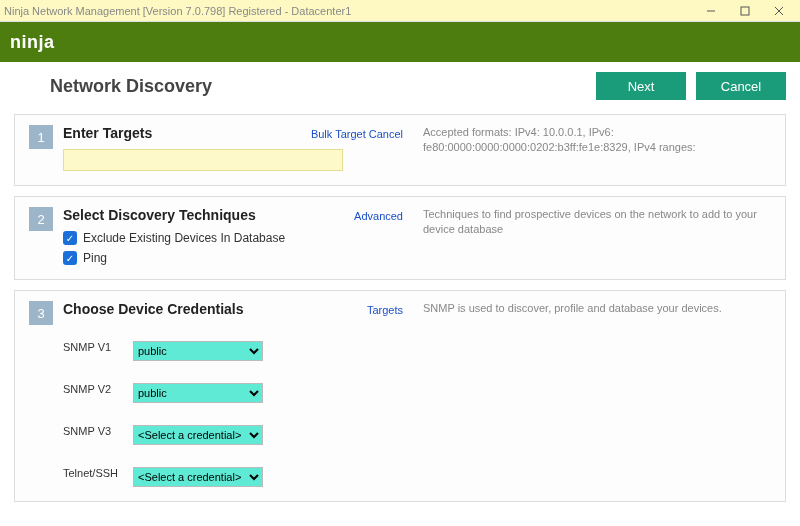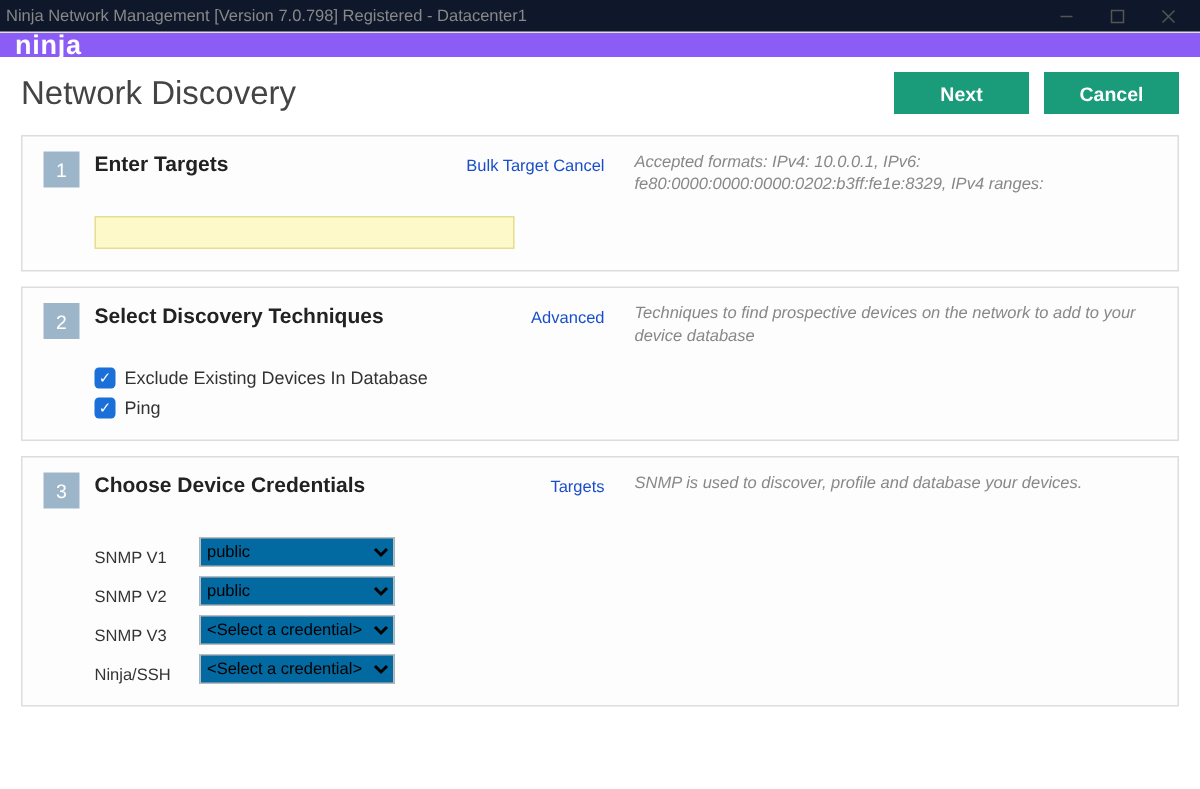--- a/index.html
+++ b/index.html
@@ -1,40 +1,40 @@
 <!DOCTYPE html>
 <html><head>
 <meta charset="utf-8">
 <style>
 * { box-sizing: border-box; margin: 0; padding: 0; }
 body { font-family: "Segoe UI", Arial, sans-serif; font-size: 12px; background: #f0f0f0; width: 800px; height: 526px; overflow: hidden; }
-.titlebar { height: 22px; background: #0f172a; display: flex; align-items: center; padding: 0 4px; color: #888; font-size: 11px; border-bottom: 1px solid #e0e0e0; }
+.titlebar { height: 22px; background: #fef9c3; display: flex; align-items: center; padding: 0 4px; color: #888; font-size: 11px; border-bottom: 1px solid #e0e0e0; }
 .titlebar .title { flex: 1; }
 .titlebar .winbtn { width: 34px; height: 22px; display: flex; align-items: center; justify-content: center; color: #555; cursor: default; }
-.brandbar { height: 16px; background: #8b5cf6; display: flex; align-items: center; padding: 0 10px; }
+.brandbar { height: 40px; background: #4d7c0f; display: flex; align-items: center; padding: 0 10px; }
 .brandbar .logo { color: #fff; font-weight: bold; font-size: 18px; font-family: Arial, sans-serif; letter-spacing: 0.5px; }
 .headerrow { display: flex; align-items: center; padding: 10px 14px 6px 14px; background: #fff; }
-.headerrow .pagetitle { font-size: 22px; color: #444; font-weight: 400; flex: 1; }
-.headerrow .btn { min-width: 90px; height: 28px; background: #1a9b7a; color: #fff; border: none; font-size: 13px; font-weight: 700; margin-left: 10px; cursor: pointer; }
+.headerrow .pagetitle { font-size: 18px; color: #444; font-weight: 700; flex: 1; margin-left: 36px; }
+.headerrow .btn { min-width: 90px; height: 28px; background: #1a9b7a; color: #fff; border: none; font-size: 13px; font-weight: 400; margin-left: 10px; cursor: pointer; }
 .content { padding: 8px 14px 14px 14px; background: #fff; height: 460px; }
 .section { border: 1px solid #ddd; margin-bottom: 10px; padding: 10px 14px 14px 14px; background: #fdfdfd; }
 .secrow { display: flex; align-items: flex-start; }
 .stepnum { width: 24px; height: 24px; background: #9db5c9; color: #fff; font-size: 13px; display: flex; align-items: center; justify-content: center; margin-right: 10px; flex-shrink:0; }
 .sectitle { font-size: 14px; font-weight: bold; color: #222; }
-.leftcol { width: 340px; display: flex; flex-direction: column; gap: 19px; }
+.leftcol { width: 340px; display: flex; flex-direction: column; }
 .toprow { display: flex; align-items: baseline; }
 .toprow .sectitle { flex: 1; }
 .actionlink { color: #1a4ec9; font-size: 11px; cursor: pointer; }
-.rightcol { flex: 1; padding-left: 20px; color: #888; font-size: 11px; line-height: 1.4; font-style: italic; }
+.rightcol { flex: 1; padding-left: 20px; color: #888; font-size: 11px; line-height: 1.4; }
 .targetinput { margin-top: 8px; width: 280px; height: 22px; background: #fef9c9; border: 1px solid #e6dd94; padding: 2px 4px; }
 .checkline { display: flex; align-items: center; margin-top: 6px; font-size: 12px; color: #333; }
 .checkline .cb { width: 14px; height: 14px; background: #1a6fd8; border-radius: 3px; margin-right: 6px; display:flex; align-items:center; justify-content:center; color:#fff; font-size:10px; }
-.credrow { display: flex; align-items: flex-end; margin-top: 6px; }
+.credrow { display: flex; align-items: flex-start; margin-top: 22px; }
 .credrow label { width: 70px; font-size: 11px; color: #333; }
-.credrow select { width: 130px; height: 20px; font-size: 11px; border:1px solid #bbb; background:#0369a1; }
+.credrow select { width: 130px; height: 20px; font-size: 11px; border:1px solid #bbb; background:#5eead4; }
 .secbody { margin-left: 34px; margin-top: 2px; }
 </style>
 </head>
 <body>
 
 <div class="titlebar">
   <span class="title">Ninja Network Management [Version 7.0.798] Registered - Datacenter1</span>
   <div class="winbtn">
       <svg width="10" height="10">
         <line x1="1" y1="5" x2="9" y2="5" stroke="#555" stroke-width="1"></line>
@@ -117,21 +117,21 @@
           </div>
           <div class="credrow">
             <label>SNMP V2</label>
             <select><option>public</option></select>
           </div>
           <div class="credrow">
             <label>SNMP V3</label>
             <select><option>&lt;Select a credential&gt;</option></select>
           </div>
           <div class="credrow">
-            <label>Ninja/SSH</label>
+            <label>Telnet/SSH</label>
             <select><option>&lt;Select a credential&gt;</option></select>
           </div>
         </div>
       </div>
       <div class="rightcol">SNMP is used to discover, profile and database your devices.</div>
     </div>
   </div>
 
 </div>
 

